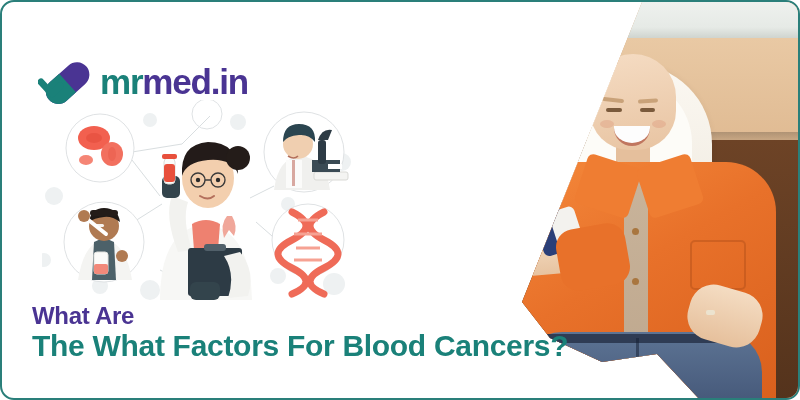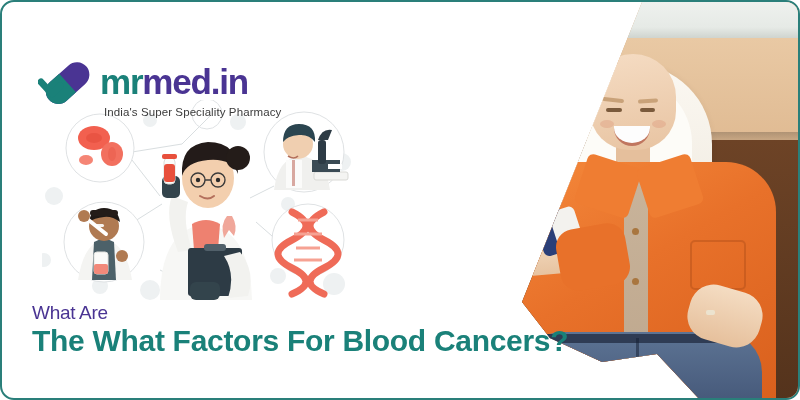--- a/index.html
+++ b/index.html
@@ -102,21 +102,21 @@
 
   
   .logo{position:absolute;left:36px;top:36px;width:240px;height:62px;margin-top:22px;}
   .logo-text{position:absolute;left:62px;top:4px;font-size:35px;font-weight:700;letter-spacing:-1.2px;line-height:1;}
   .lt-teal{color:#1A8179;}
   .lt-purple{color:#4A3493;}
   .tagline{position:absolute;left:66px;top:46px;font-size:11.5px;color:#3b3b3b;letter-spacing:.1px;white-space:nowrap;}
 
   
   .headline{position:absolute;left:30px;top:300px;}
-  .h-line1{font-size:19px;font-weight:400;color:#4A3493;letter-spacing:-.3px;line-height:1.14;}
+  .h-line1{font-size:24px;font-weight:700;color:#4A3493;letter-spacing:-.3px;line-height:1.14;}
   .h-line2{font-size:30px;font-weight:800;color:#1A8179;letter-spacing:-.3px;line-height:1.14;}
 </style>
 </head>
 <body>
 
 <div class="banner">
 
   <div class="photo-wrap">
     <div class="photo">
       <div class="wall-top"></div>
@@ -296,21 +296,20 @@
 
   <div class="logo">
     <svg width="58" height="46" viewBox="0 0 58 46">
       <g transform="rotate(-42 30 22)">
         <rect x="4" y="10" width="50" height="25" rx="12.5" fill="#4A3493"></rect>
         <path d="M16.5 10 H 29 V 35 H 16.5 A12.5 12.5 0 0 1 16.5 10 Z" fill="#1A8179"></path>
       </g>
       <path d="M3 22 L14 34 L22 26" fill="none" stroke="#1A8179" stroke-width="7" stroke-linecap="round" stroke-linejoin="round"></path>
     </svg>
     <div class="logo-text"><span class="lt-teal">mr</span><span class="lt-purple">med.in</span></div>
-    <div class="tagline">India's Super Speciality Pharmacy</div>
   </div>
 
   <div class="headline">
     <div class="h-line1">What Are</div>
     <div class="h-line2">The What Factors For Blood Cancers?</div>
   </div>
 
 </div>
 
 </body></html>

